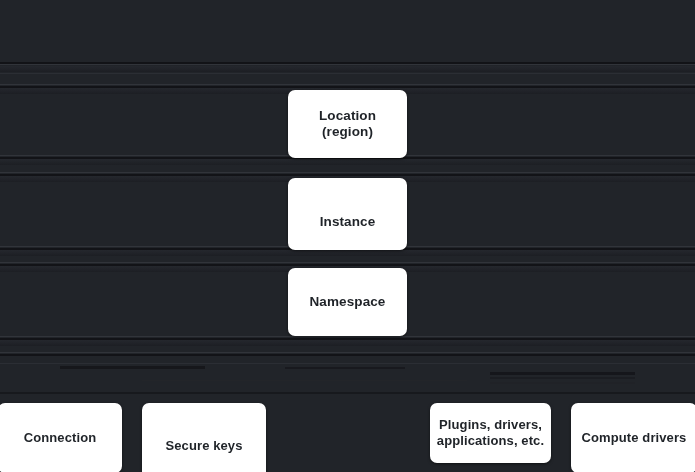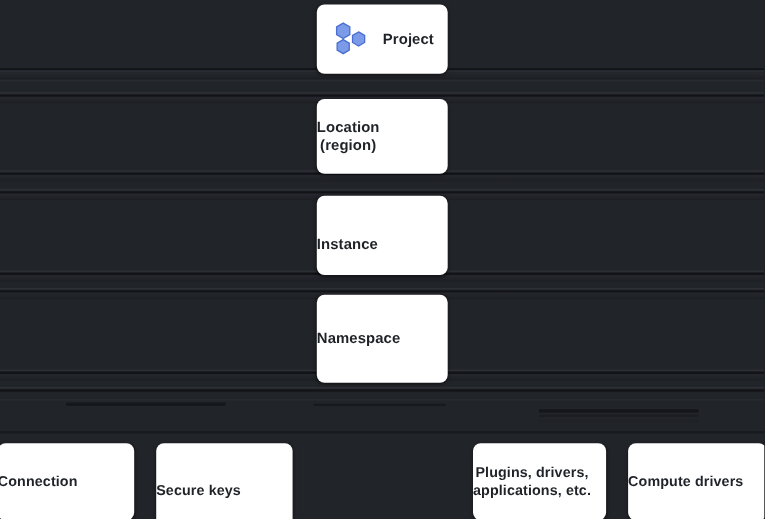--- a/index.html
+++ b/index.html
@@ -43,20 +43,21 @@
   }
 
   
   .node {
     position: absolute;
     background: #ffffff;
     border-radius: 7px;
     box-shadow: 0 1px 3px rgba(0,0,0,.55);
     display: flex;
     align-items: center;
+    justify-content: center;
     box-sizing: border-box;
   }
   .node-label {
     color: #1f2328;
     font-weight: bold;
     font-size: 13.5px;
     line-height: 16px;
     text-align: center;
     letter-spacing: .1px;
     white-space: pre-line;
@@ -118,54 +119,44 @@
 
   <div class="band hair2" style="top:363px; left:0;   width:695px"></div>
   <div style="position:absolute; top:366px; left:60px;  width:145px; height:3px; background:#141519; opacity:.85"></div>
   <div style="position:absolute; top:367px; left:285px; width:120px; height:2px; background:#15161a; opacity:.7"></div>
   <div style="position:absolute; top:372px; left:490px; width:145px; height:3px; background:#141519; opacity:.9"></div>
   <div style="position:absolute; top:377px; left:490px; width:145px; height:2px; background:#1a1c21; opacity:.8"></div>
   <div style="position:absolute; top:382px; left:490px; width:145px; height:2px; background:#202227; opacity:.8"></div>
   <div style="position:absolute; top:380px; left:142px; width:325px; height:1px; background:#232529"></div>
   <div style="position:absolute; top:392px; left:0;     width:695px; height:2px; background:#17191d"></div>
 
-  <div class="node with-icon" style="left:288px; top:4px; width:119px; height:63px">
-    <span class="hex-icon">
-      <svg viewBox="0 0 34 34" width="34" height="34" aria-hidden="true">
-        <polygon points="10,2 16,5.5 16,12.5 10,16 4,12.5 4,5.5" fill="#7b9ae8" stroke="#4a6fd0" stroke-width="1.2"></polygon>
-        <polygon points="24,10 29.5,13.2 29.5,19.6 24,22.8 18.5,19.6 18.5,13.2" fill="#7b9ae8" stroke="#4a6fd0" stroke-width="1.2"></polygon>
-        <polygon points="10,17 15.5,20.2 15.5,26.6 10,29.8 4.5,26.6 4.5,20.2" fill="#7b9ae8" stroke="#4a6fd0" stroke-width="1.2"></polygon>
-      </svg>
-    </span>
-    <span class="node-label">Project</span>
-  </div>
 
   <div class="node" style="left:288px; top:90px; width:119px; height:68px">
     <span class="node-label">Location
 (region)</span>
   </div>
 
   <div class="node" style="left:288px; top:178px; width:119px; height:72px">
     <span class="node-label" style="margin-top:16px">Instance</span>
   </div>
 
-  <div class="node" style="left:288px; top:268px; width:119px; height:80px">
+  <div class="node" style="left:288px; top:268px; width:119px; height:68px">
     <span class="node-label">Namespace</span>
   </div>
 
   <div class="node" style="left:-2px; top:403px; width:124px; height:70px">
     <span class="node-label bottom-label">Connection</span>
   </div>
 
   <div class="node" style="left:142px; top:403px; width:124px; height:86px">
     <span class="node-label bottom-label">Secure keys</span>
   </div>
 
 
-  <div class="node" style="left:430px; top:403px; width:121px; height:70px">
+  <div class="node" style="left:430px; top:403px; width:121px; height:60px">
     <span class="node-label bottom-label">Plugins, drivers,
 applications, etc.</span>
   </div>
 
   <div class="node" style="left:571px; top:403px; width:126px; height:70px">
     <span class="node-label bottom-label">Compute drivers</span>
   </div>
 
 </div>
 

